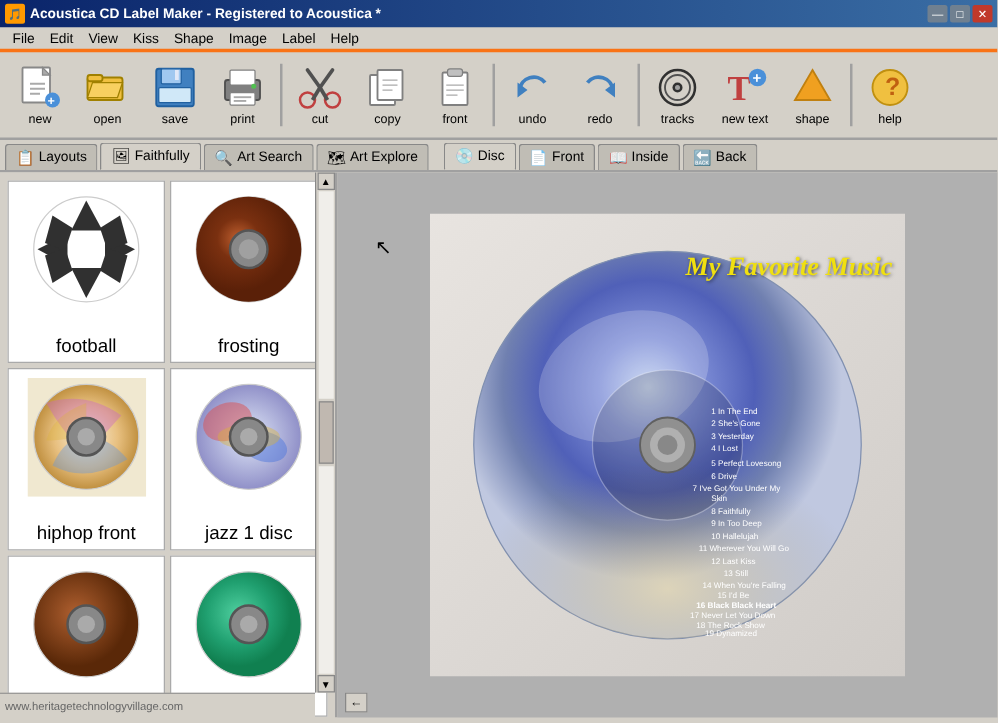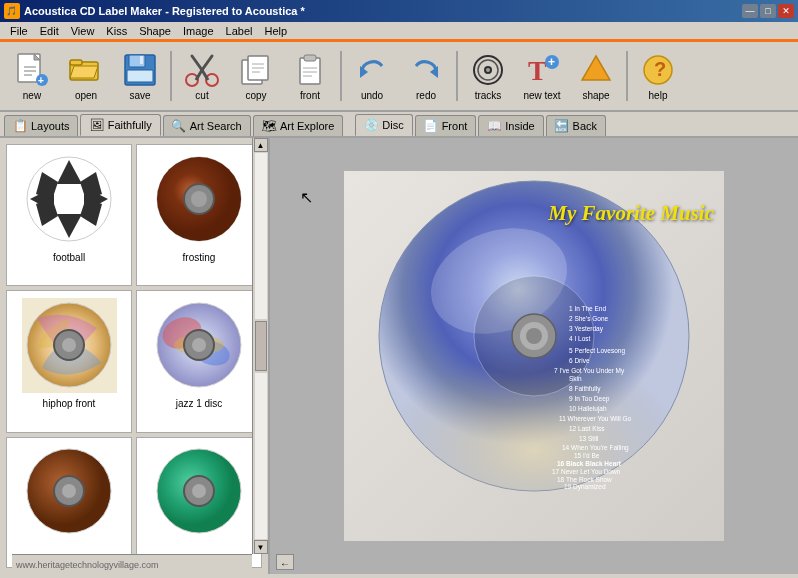--- a/index.html
+++ b/index.html
@@ -129,21 +129,21 @@
       background: white;
     }
     .thumb-img {
       width: 100px;
       height: 100px;
       display: flex;
       align-items: center;
       justify-content: center;
       overflow: hidden;
     }
-    .thumb-label { font-size: 10px; margin-top: 3px; text-align: center; }
+    .thumb-label { font-size: 15px; margin-top: 19px; text-align: center; }
 
     
     .canvas-area {
       flex: 1;
       background: #b0b0b0;
       display: flex;
       align-items: center;
       justify-content: center;
       position: relative;
       overflow: hidden;
@@ -206,20 +206,33 @@
       <svg width="36" height="36" viewBox="0 0 36 36">
         <rect x="3" y="3" width="30" height="30" rx="2" fill="#4080c0" stroke="#2060a0" stroke-width="1.5"></rect>
         <rect x="7" y="3" width="16" height="12" rx="1" fill="#a0c8f0" stroke="#2060a0" stroke-width="1"></rect>
         <rect x="18" y="4" width="3" height="8" fill="#e0e8f8"></rect>
         <rect x="5" y="18" width="26" height="12" rx="1" fill="#d0e8f8" stroke="#2060a0" stroke-width="1"></rect>
       </svg>
     </div>
     <span class="tool-label">save</span>
   </div>
 
+  <div class="tool-btn">
+    <div class="tool-icon">
+      <svg width="36" height="36" viewBox="0 0 36 36">
+        <rect x="4" y="12" width="28" height="16" rx="2" fill="#808080" stroke="#505050" stroke-width="1.5"></rect>
+        <rect x="8" y="4" width="20" height="12" rx="1" fill="white" stroke="#808080" stroke-width="1"></rect>
+        <rect x="8" y="22" width="20" height="10" rx="1" fill="white" stroke="#808080" stroke-width="1"></rect>
+        <rect x="11" y="25" width="14" height="1.5" fill="#aaa"></rect>
+        <rect x="11" y="28" width="10" height="1.5" fill="#aaa"></rect>
+        <circle cx="27" cy="17" r="2" fill="#50c050"></circle>
+      </svg>
+    </div>
+    <span class="tool-label">print</span>
+  </div>
   <div class="toolbar-sep"></div>
 
   <div class="tool-btn">
     <div class="tool-icon">
       <svg width="36" height="36" viewBox="0 0 36 36">
         <path d="M18 18 L8 4" stroke="#505050" stroke-width="3" stroke-linecap="round"></path>
         <path d="M18 18 L28 4" stroke="#505050" stroke-width="3" stroke-linecap="round"></path>
         <circle cx="8" cy="28" r="6" fill="none" stroke="#c04040" stroke-width="2"></circle>
         <circle cx="28" cy="28" r="6" fill="none" stroke="#c04040" stroke-width="2"></circle>
         <path d="M18 18 L12 28" stroke="#505050" stroke-width="3"></path>
@@ -469,30 +482,30 @@
     </div>
 
     <div style="position:absolute;right:0;top:0;bottom:20px;width:16px;background:#d4d0c8;border-left:1px solid #888;display:flex;flex-direction:column;align-items:center;">
       <div style="width:14px;height:14px;background:#d4d0c8;border:1px solid #888;display:flex;align-items:center;justify-content:center;cursor:pointer;font-size:8px;">▲</div>
       <div style="width:12px;flex:1;background:#f0eeea;margin:1px;"></div>
       <div style="width:12px;height:50px;background:#c0b8b0;border:1px solid #888;cursor:pointer;margin:1px;"></div>
       <div style="width:12px;flex:1;background:#f0eeea;margin:1px;"></div>
       <div style="width:14px;height:14px;background:#d4d0c8;border:1px solid #888;display:flex;align-items:center;justify-content:center;cursor:pointer;font-size:8px;">▼</div>
     </div>
 
-    <div style="position:absolute;bottom:0;left:12px;right:16px;height:20px;background:#d4d0c8;border-top:1px solid #888;display:flex;align-items:center;padding:0 4px;gap:2px;">
+    <div style="position:absolute;bottom:0;left:0;right:16px;height:20px;background:#d4d0c8;border-top:1px solid #888;display:flex;align-items:center;padding:0 4px;gap:2px;">
       <span style="font-size:9px;color:#666;">www.heritagetechnologyvillage.com</span>
     </div>
   </div>
 
   <div class="canvas-area">
 
     <div style="position:absolute;left:30px;top:50px;font-size:16px;color:black;pointer-events:none;z-index:100;">↖</div>
 
-    <div style="position:relative;width:380px;height:370px;background:linear-gradient(135deg,#e8e4e0,#d0ccc8);display:flex;align-items:flex-start;justify-content:center;">
+    <div style="position:relative;width:380px;height:370px;background:linear-gradient(135deg,#e8e4e0,#d0ccc8);display:flex;align-items:center;justify-content:center;">
 
       <div style="position:absolute;top:30px;right:10px;font-size:21px;font-weight:bold;color:#f0e010;font-family:'Times New Roman',serif;font-style:italic;text-shadow:1px 1px 3px rgba(0,0,0,0.6);z-index:20;pointer-events:none;">My Favorite Music</div>
 
       <svg width="330" height="330" viewBox="0 0 330 330">
         <defs>
           <radialGradient id="discGrad" cx="45%" cy="35%">
             <stop offset="0%" stop-color="#c0d0f0"></stop>
             <stop offset="25%" stop-color="#8090d8"></stop>
             <stop offset="55%" stop-color="#5060b8"></stop>
             <stop offset="75%" stop-color="#7080b0"></stop>

